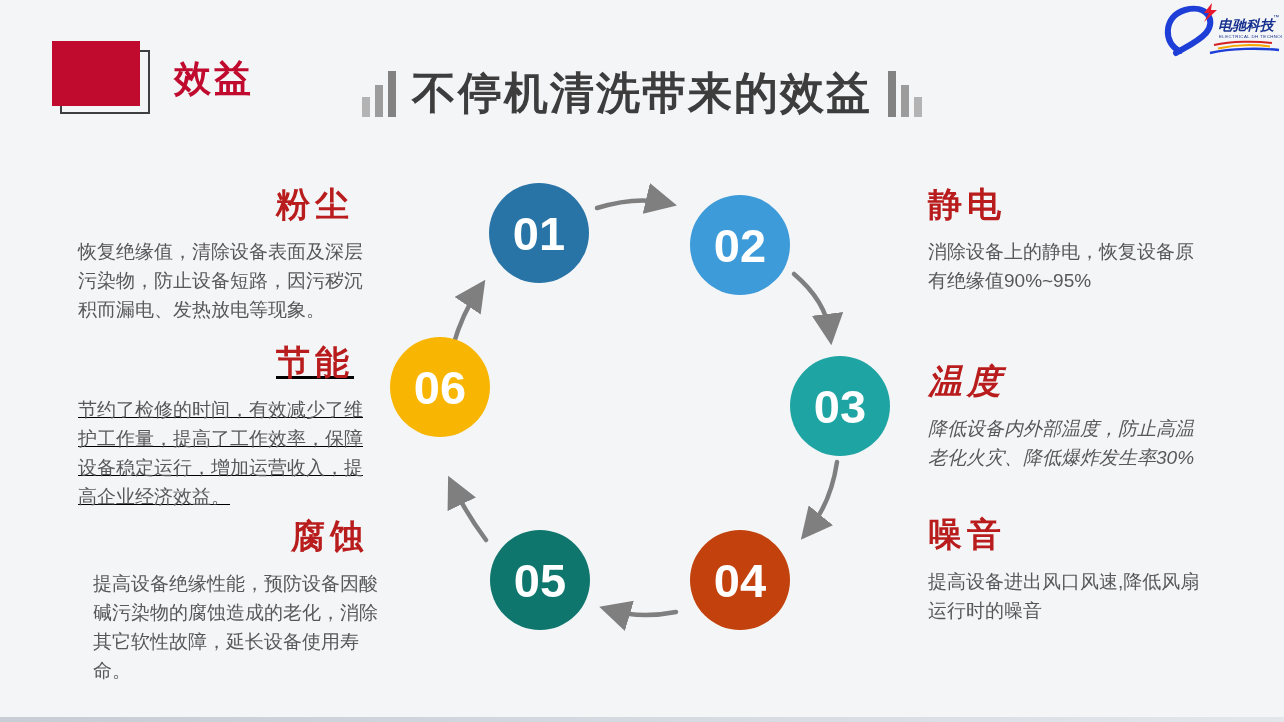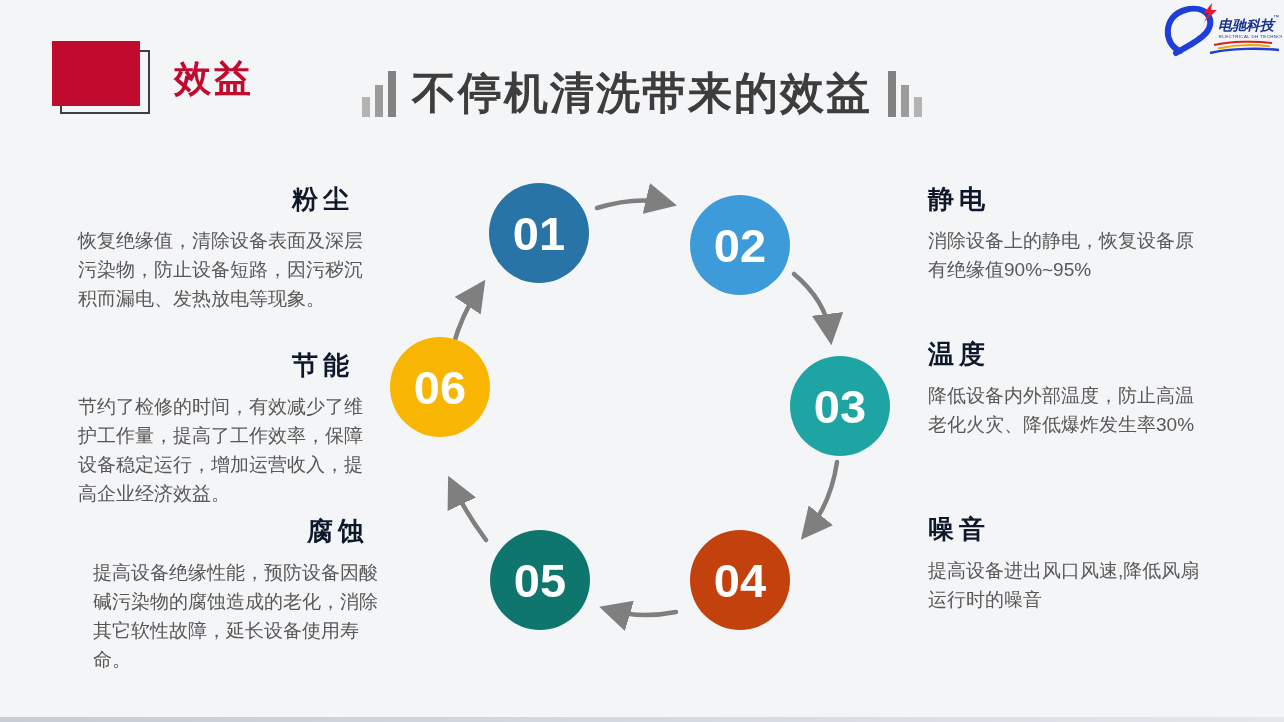--- a/index.html
+++ b/index.html
@@ -23,27 +23,27 @@
   
   .circle{position:absolute;width:100px;height:100px;border-radius:50%;
     display:flex;align-items:center;justify-content:center;
     color:#ffffff;font-size:47px;font-weight:700;text-align:right;}
   .c1{left:489px;top:183px;} .c2{left:690px;top:195px;}
   .c3{left:790px;top:356px;} .c4{left:690px;top:530px;}
   .c5{left:490px;top:530px;} .c6{left:390px;top:337px;}
   .arrows{position:absolute;left:0;top:0;pointer-events:none;}
   
   .benefit{position:absolute;}
-  .benefit .heading{font-size:26px;font-weight:700;color:#0f172a;letter-spacing:5px;}
+  .benefit .heading{font-size:34px;font-weight:700;color:#b91c1c;letter-spacing:5px;}
   .benefit .body{font-size:19px;line-height:29px;color:#585858;margin-top:9px;}
   .benefit.left-col{left:78px;width:292px;text-align:left;}
   .benefit.left-col .heading{text-align:right;padding-right:16px;}
   .benefit.right-col{left:928px;width:280px;}
-  .pos-l1{top:182px;} .pos-l2{top:348px;} .pos-l3{top:514px;margin-left:15px;}
-  .pos-r1{top:182px;} .pos-r2{top:337px;} .pos-r3{top:512px;}
+  .pos-l1{top:182px;} .pos-l2{top:340px;text-decoration:underline;} .pos-l3{top:514px;margin-left:15px;}
+  .pos-r1{top:182px;} .pos-r2{top:359px;font-style:italic;} .pos-r3{top:512px;}
   
   .logo{position:absolute;left:1160px;top:2px;width:122px;height:56px;}
   
   .bottom-bar{position:absolute;left:0;bottom:0;width:1284px;height:5px;
     background:linear-gradient(to right,#c7ccd5,#e3e6eb);}
 </style>
 </head>
 <body>
 
 <div class="slide">

